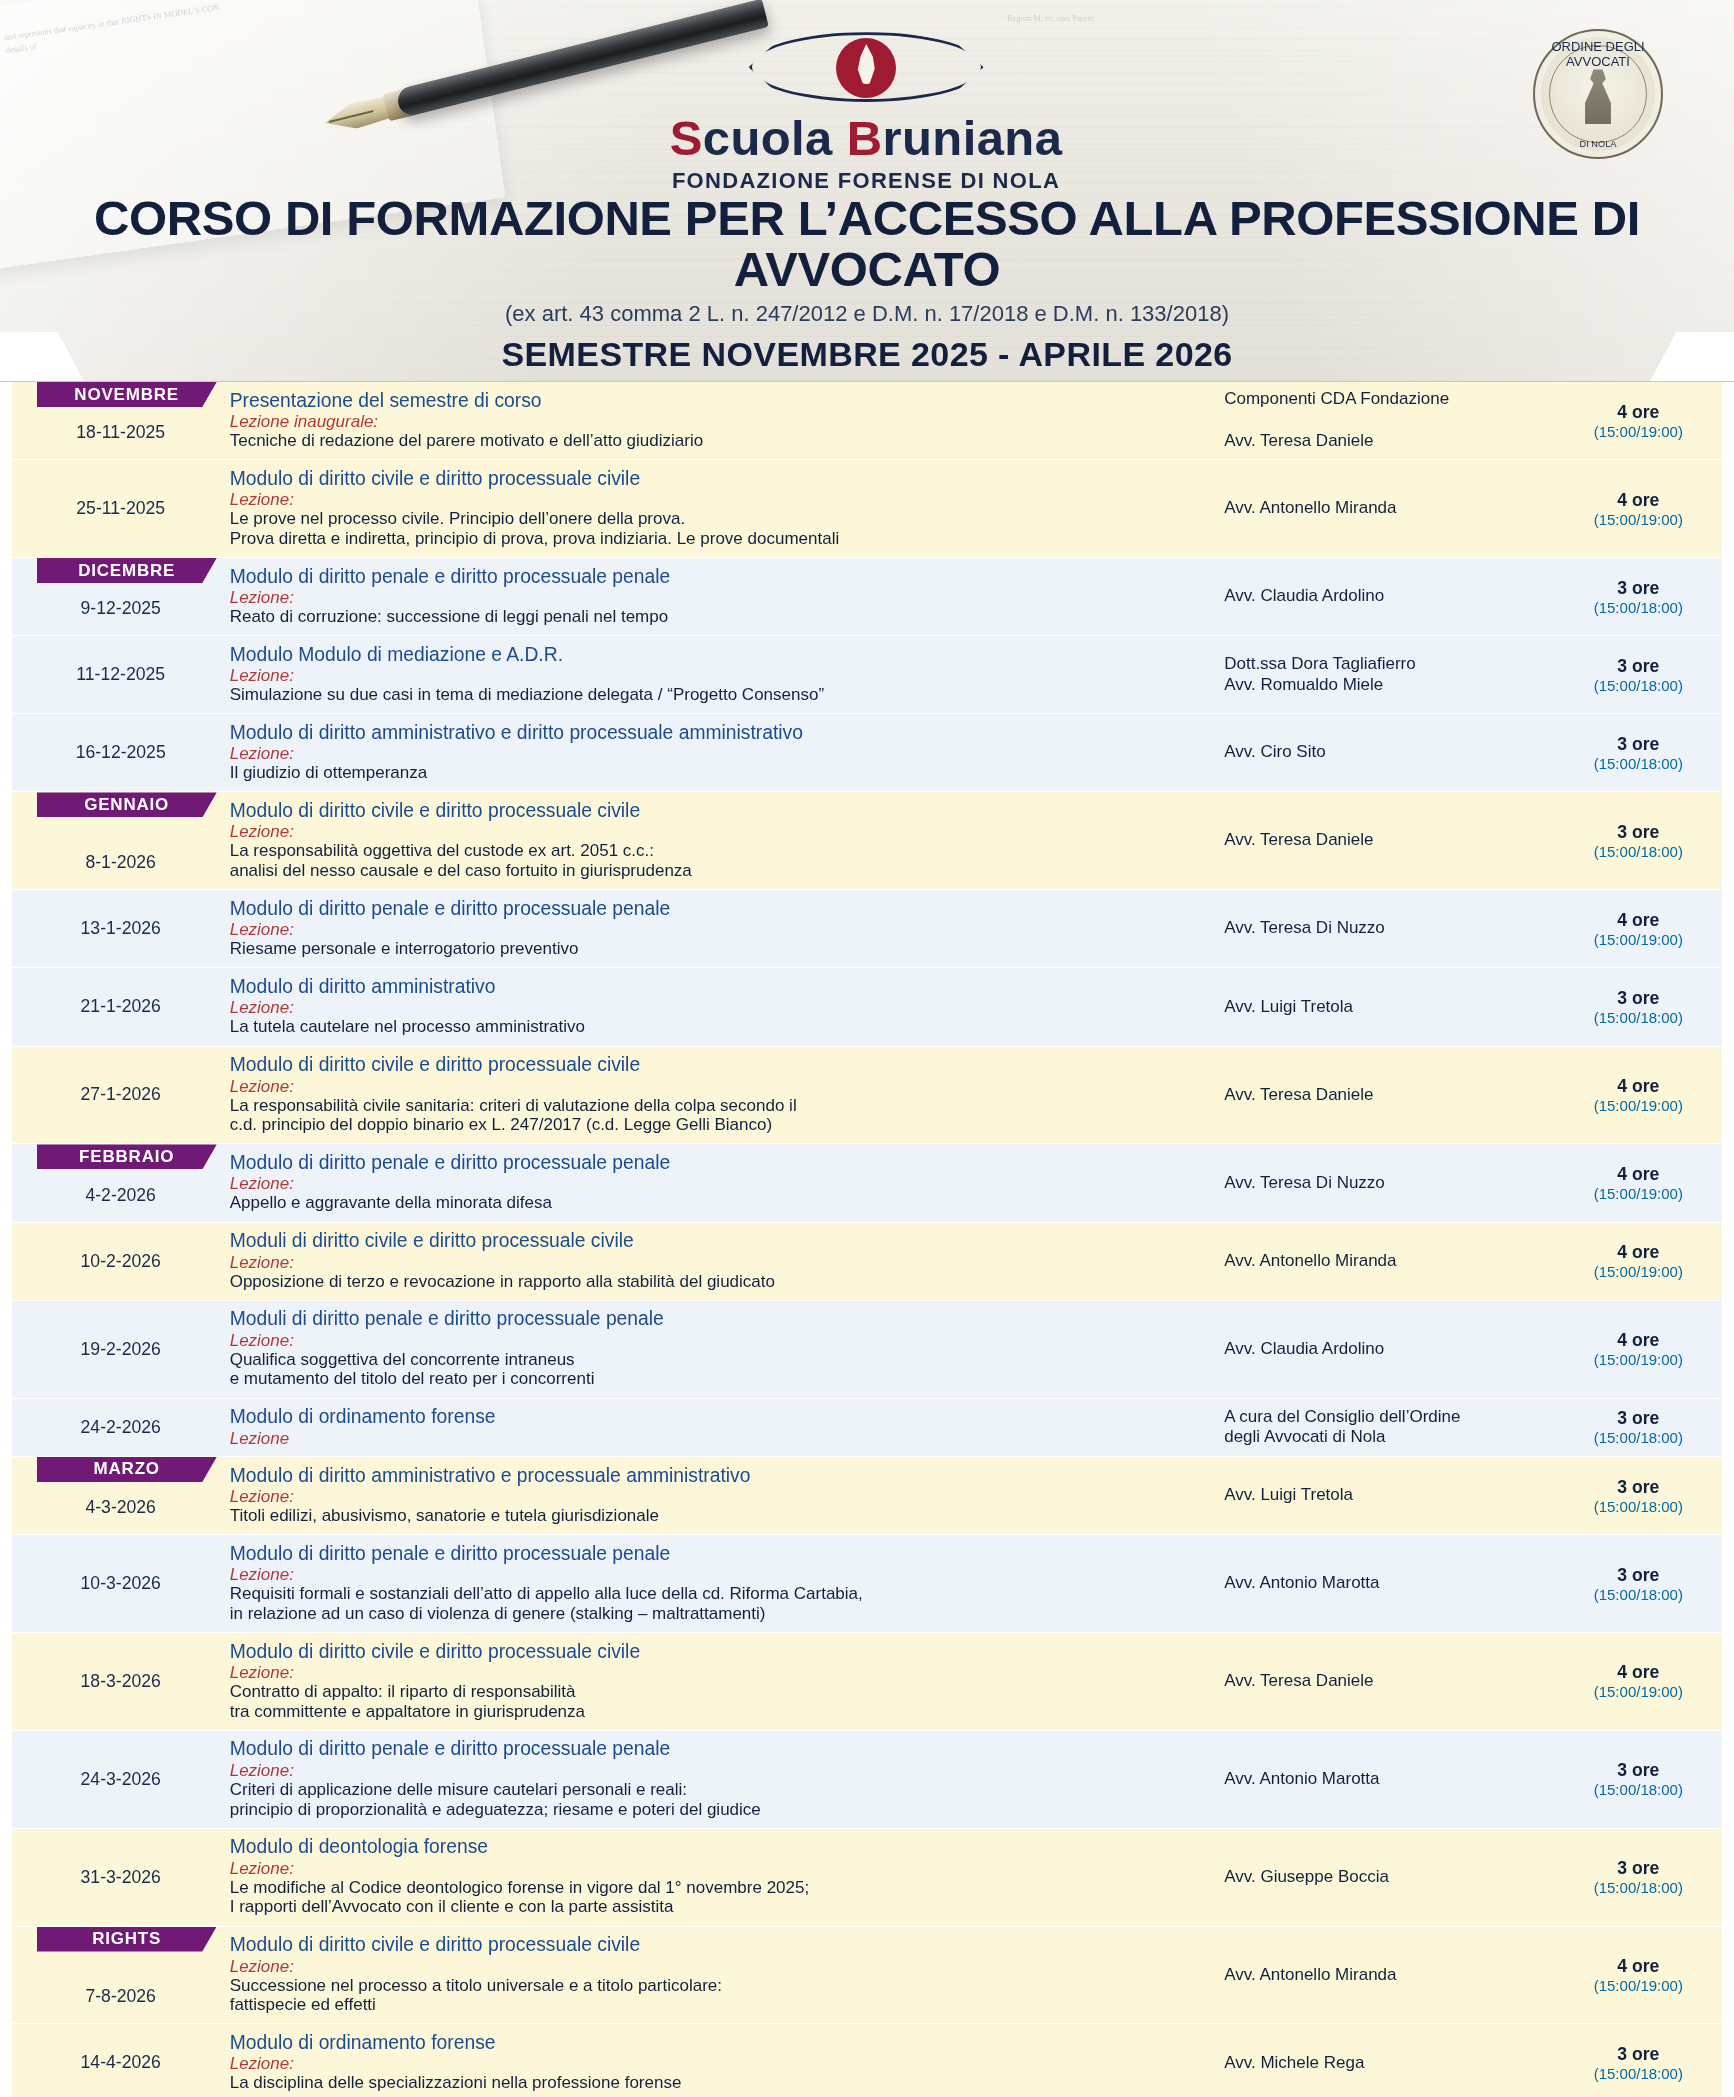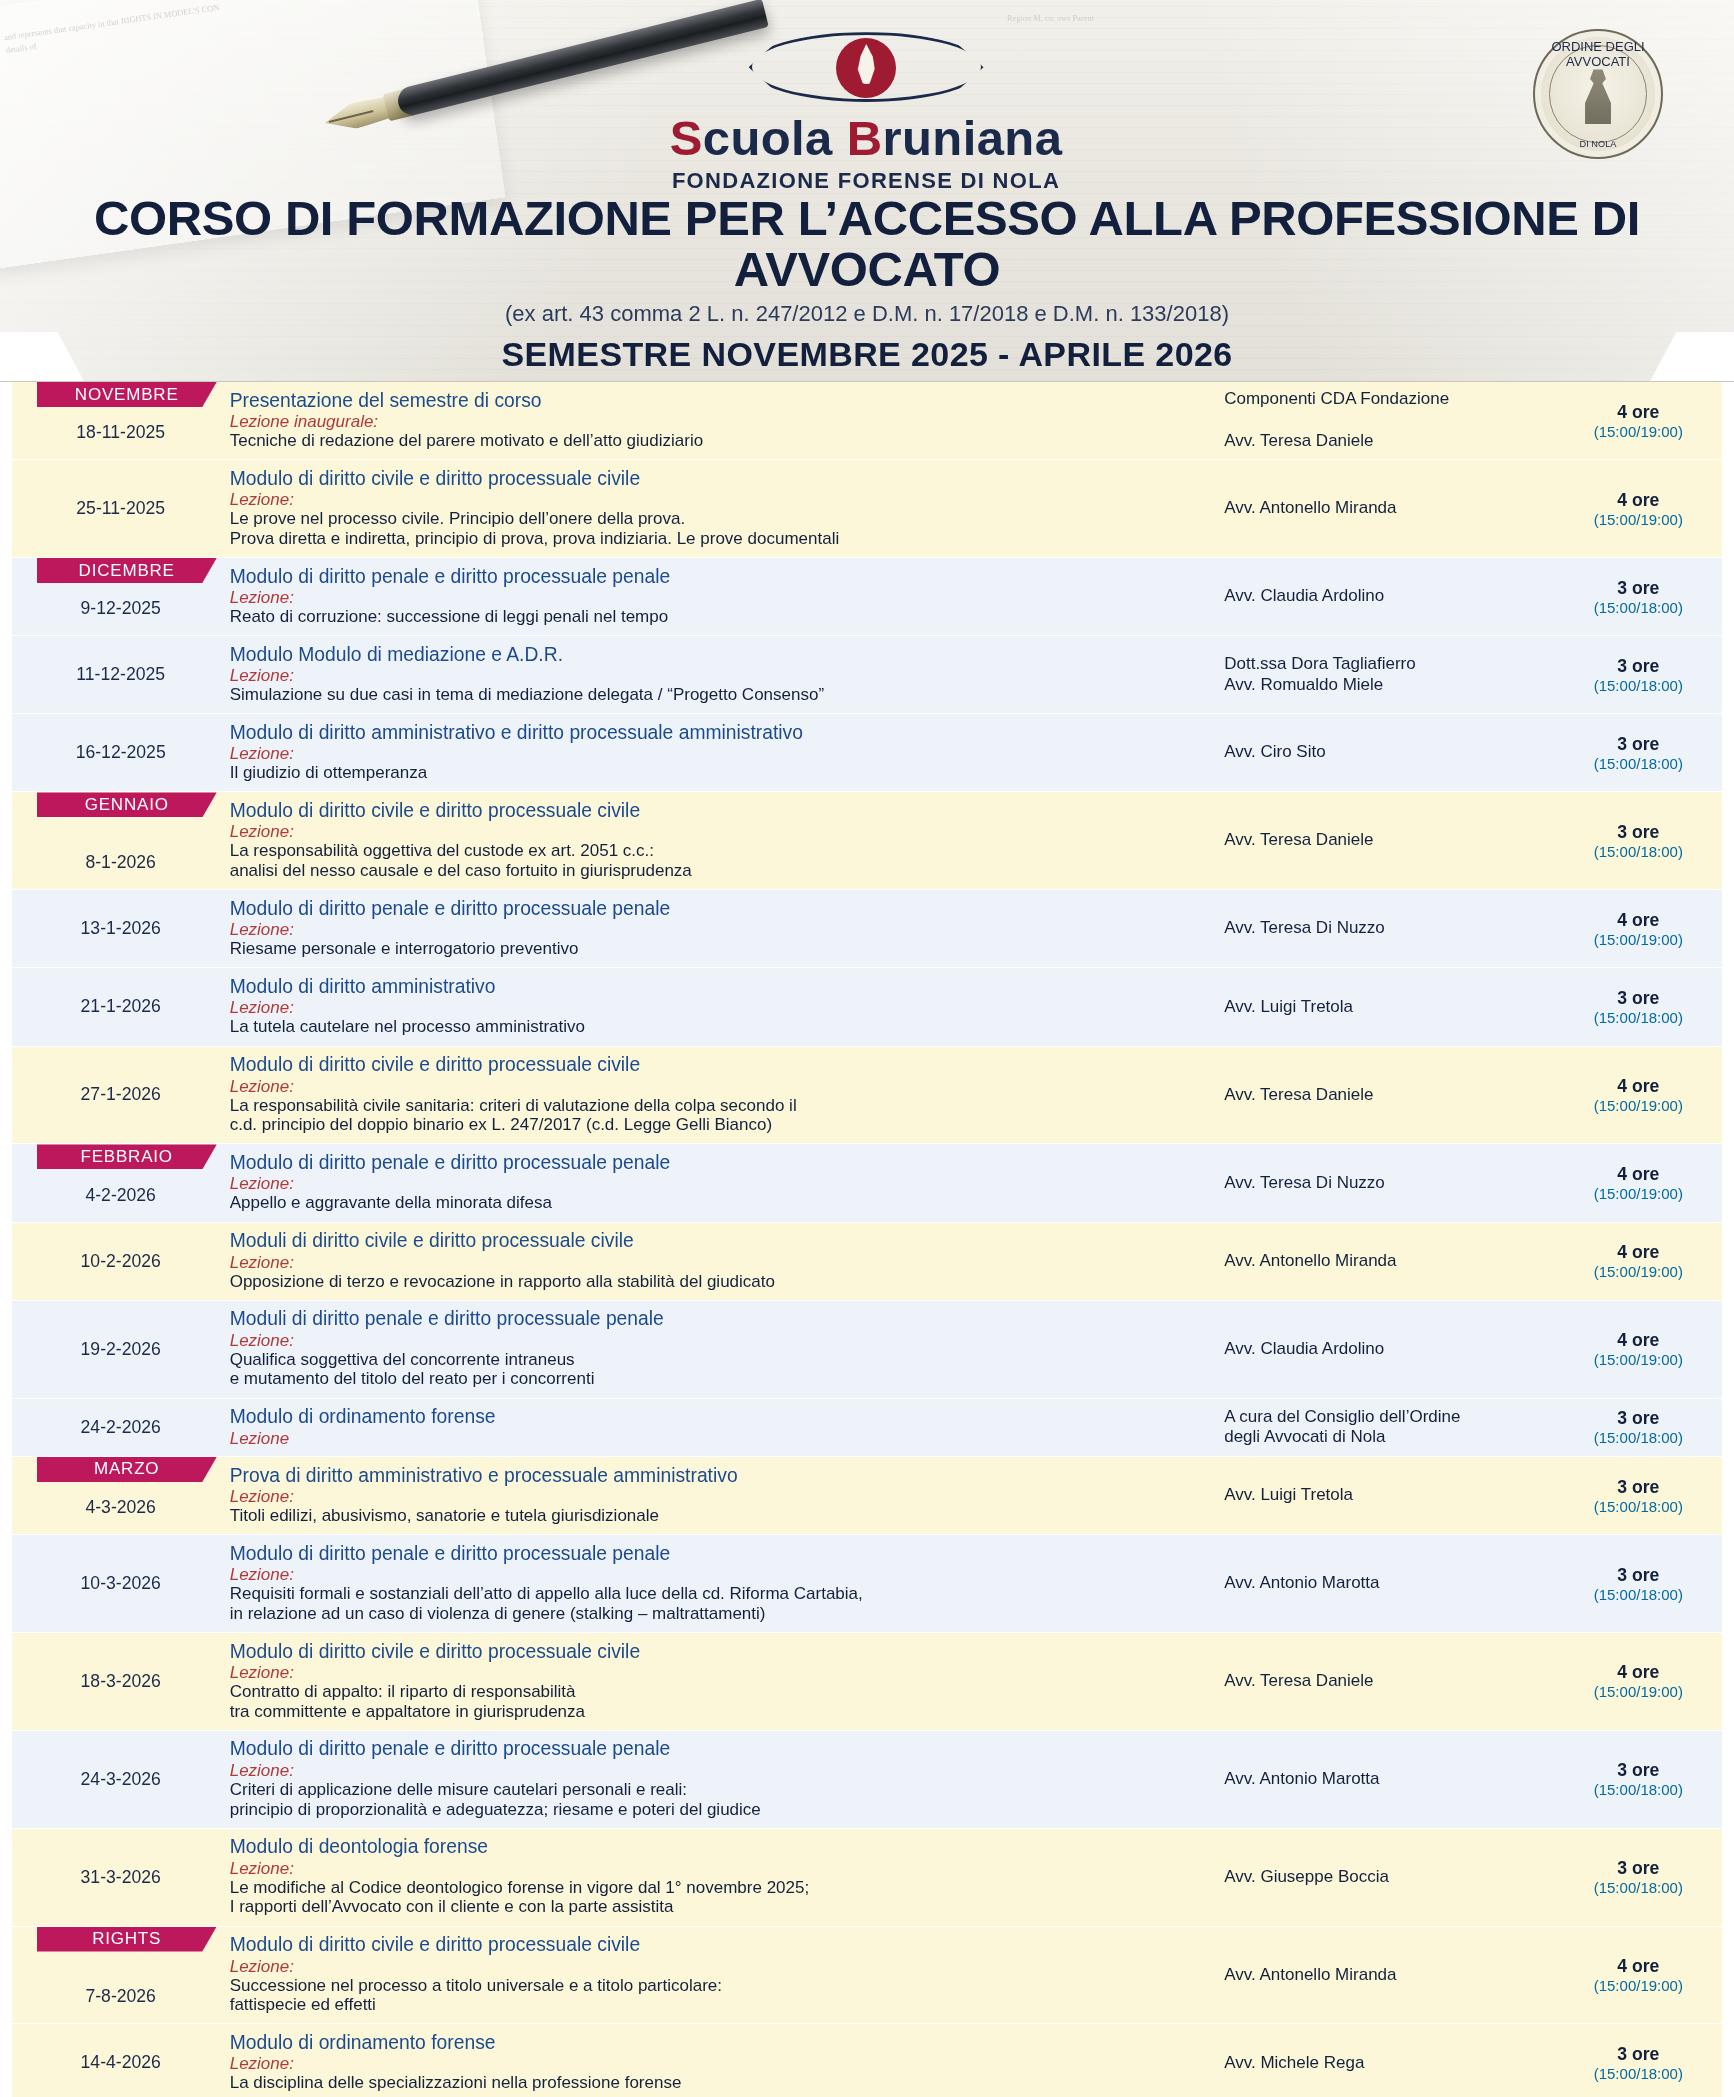--- a/index.html
+++ b/index.html
@@ -147,21 +147,21 @@
   .mrow.blue     { background:#eef3fa; }
 
   .c-date{
     width:218px; flex:0 0 218px; position:relative;
     display:flex; align-items:center; justify-content:center;
     font-size:17.6px; color:#1b2a4a; font-weight:400; padding-top:0;
   }
   .c-date.has-month{ align-items:flex-end; padding-bottom:16px; }
   .month-tag{
     position:absolute; left:25px; top:0; width:180px; height:25px;
-    background:#be185d; color:#ffffff; font-weight:400; font-size:17px;
+    background:#701a75; color:#ffffff; font-weight:700; font-size:17px;
     letter-spacing:0.8px; display:flex; align-items:center; justify-content:center;
     clip-path: polygon(0 0, 100% 0, 92% 100%, 0% 100%);
   }
   .c-body{ flex:1 1 auto; padding:7.6px 8.4px 8.4px 0; min-width:0; }
   .mod-title{ font-size:19.3px; color:#1b4a8f; font-weight:400; line-height:1.12; }
   .lez-label{ font-size:17px; color:#b03a3a; font-style:italic; line-height:1.12; margin-top:0.8px; }
   .lez-text{ font-size:17px; color:#14213d; line-height:1.16; }
   .c-teacher{
     width:336px; flex:0 0 336px; display:flex; flex-direction:column; justify-content:center;
     font-size:17px; color:#14213d; line-height:1.22; padding:4.2px 5.9px;
@@ -470,21 +470,21 @@
           <div class="hrs-n">3 ore</div>
           <div class="hrs-t">(15:00/18:00)</div>
         </div>
       </div>
       <div class="mrow civile">
         <div class="c-date has-month">
           <div class="month-tag">MARZO</div>
           <div>4-3-2026</div>
         </div>
         <div class="c-body">
-          <div class="mod-title">Prova di diritto amministrativo e processuale amministrativo</div>
+          <div class="mod-title">Modulo di diritto amministrativo e processuale amministrativo</div>
           <div class="lez-label">Lezione:</div>
           <div class="lez-text">
             <div>Titoli edilizi, abusivismo, sanatorie e tutela giurisdizionale</div>
           </div>
         </div>
         <div class="c-teacher">
           <div>Avv. Luigi Tretola</div>
         </div>
         <div class="c-hours">
           <div class="hrs-n">3 ore</div>

